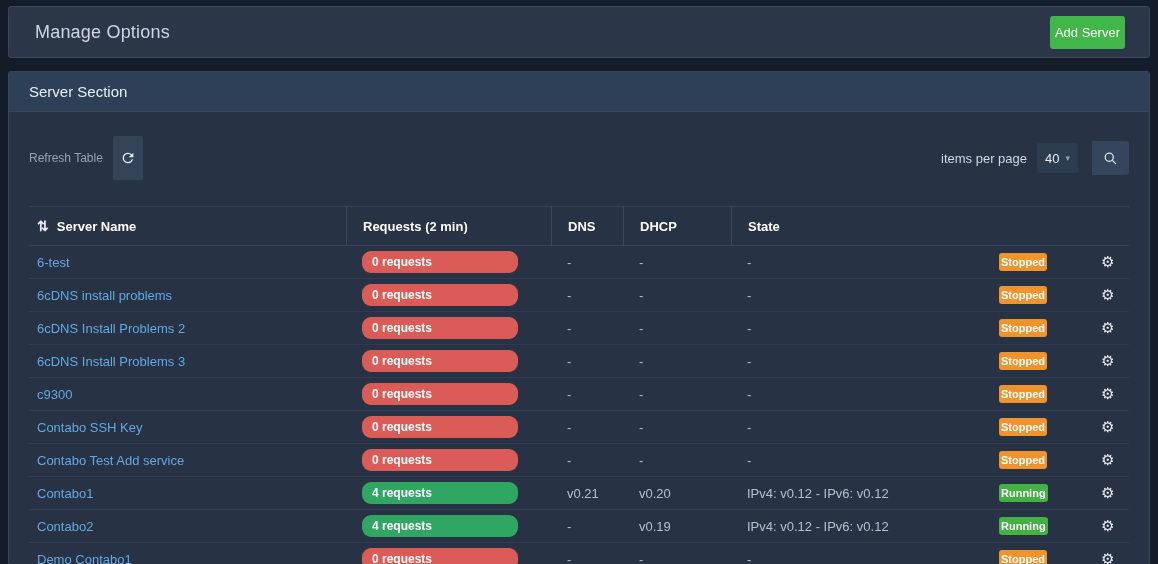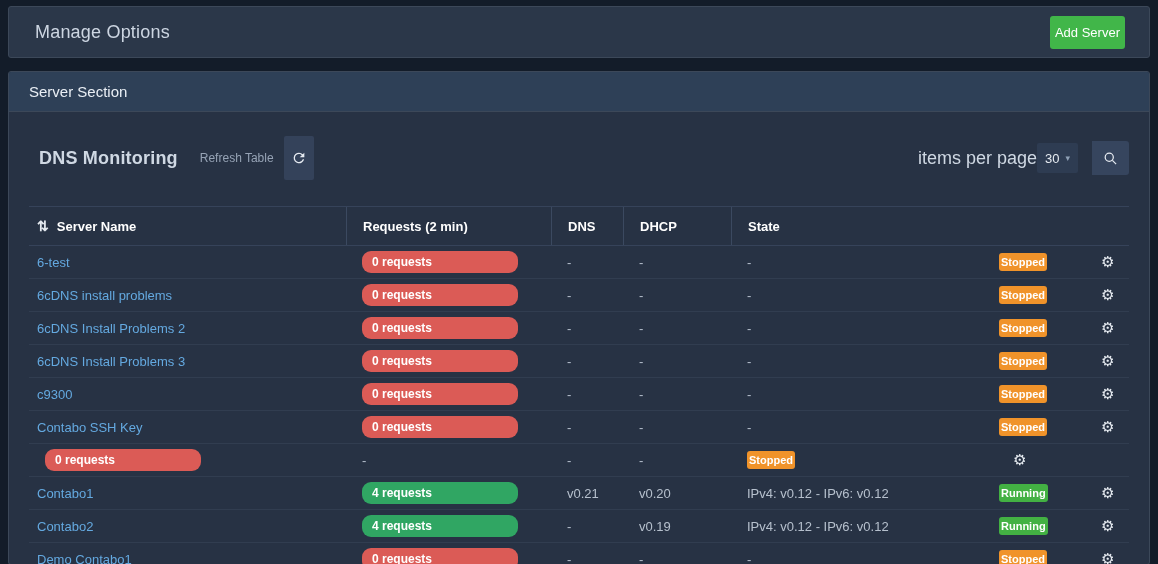--- a/index.html
+++ b/index.html
@@ -68,21 +68,21 @@
   .refresh-label { font-size:12px; color:#96a3b5; margin-right:10px; }
   .refresh-btn {
     width:30px; height:44px;
     background:#34425a;
     border:none; border-radius:2px;
     display:flex; align-items:center; justify-content:center;
     cursor:pointer;
   }
   .refresh-btn svg { width:16px; height:16px; fill:#e6ebf1; }
   .toolbar .spacer { flex:1; }
-  .ipp-label { font-size:18px; color:#cfd8e3; }
+  .ipp-label { font-size:13px; color:#cfd8e3; margin-right:10px; }
   .ipp-select {
     background:#2e3c52;
     border-radius:2px;
     height:30px;
     display:flex; align-items:center;
     padding:0 8px;
     font-size:13px;
     color:#e6ebf1;
     margin-right:14px;
     cursor:pointer;
@@ -177,33 +177,32 @@
   <button class="btn-add">Add Server</button>
 </div>
 
 <div class="panel">
   <div class="panel-header">
     <span>Server Section</span>
   </div>
   <div class="panel-body">
 
     <div class="toolbar">
-      <h2>DNS Monitoring</h2>
       <span class="refresh-label">Refresh Table</span>
       <button class="refresh-btn">
         <span style="display:flex;">
           <svg viewBox="0 0 24 24">
               <path d="M17.65 6.35A7.95 7.95 0 0 0 12 4a8 8 0 1 0 7.73 10h-2.08A6 6 0 1 1 12 6c1.66 0 3.14.69 4.22 1.78L13 11h7V4l-2.35 2.35z"></path>
             </svg>
         </span>
       </button>
       <div class="spacer"></div>
       <span class="ipp-label">items per page</span>
       <div class="ipp-select">
-        <span>30</span>
+        <span>40</span>
         <span class="caret">▾</span>
       </div>
       <div class="search-wrap">
         <button class="search-btn">
           <span style="display:flex;">
             <svg viewBox="0 0 24 24">
                 <circle cx="10" cy="10" r="6.5"></circle>
                 <line x1="15" y1="15" x2="21" y2="21"></line>
               </svg>
           </span>
@@ -326,20 +325,23 @@
     <div class="cell">-</div>
     <div class="cell">
               <span class="state-badge warning">Stopped</span>
             </div>
     <div class="cell">
               <span class="gear">⚙</span>
             </div>
   </div>
 
   <div class="tr">
+    <div class="cell first">
+              <a>Contabo Test Add service</a>
+            </div>
     <div class="cell">
               <span class="req-badge danger">0 requests</span>
             </div>
     <div class="cell">-</div>
     <div class="cell">-</div>
     <div class="cell">-</div>
     <div class="cell">
               <span class="state-badge warning">Stopped</span>
             </div>
     <div class="cell">

